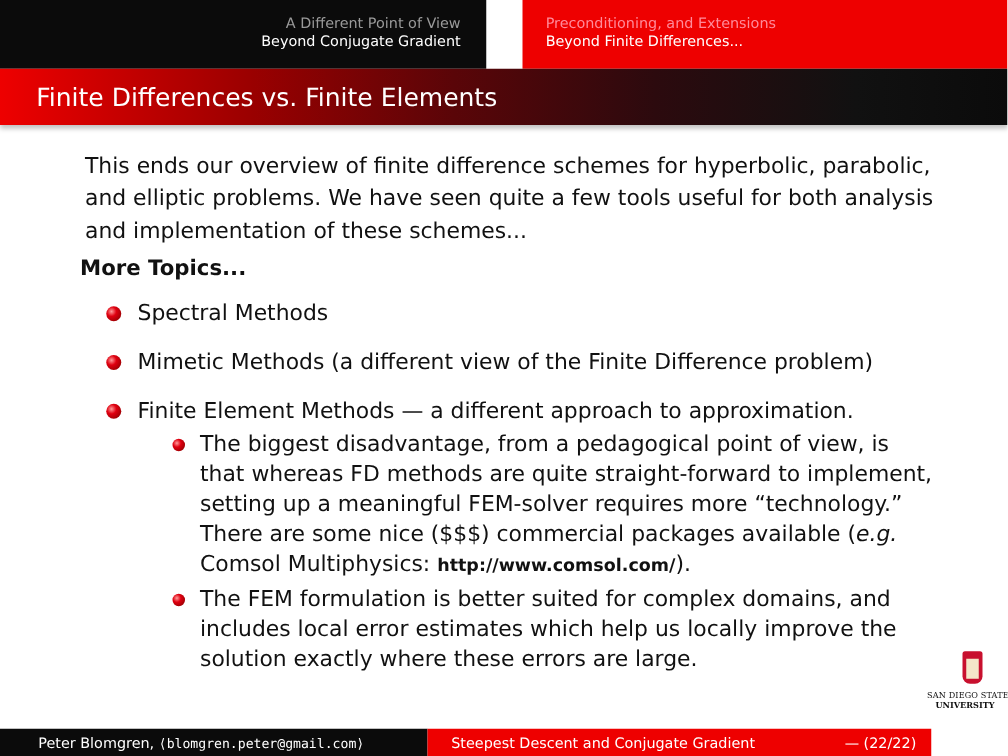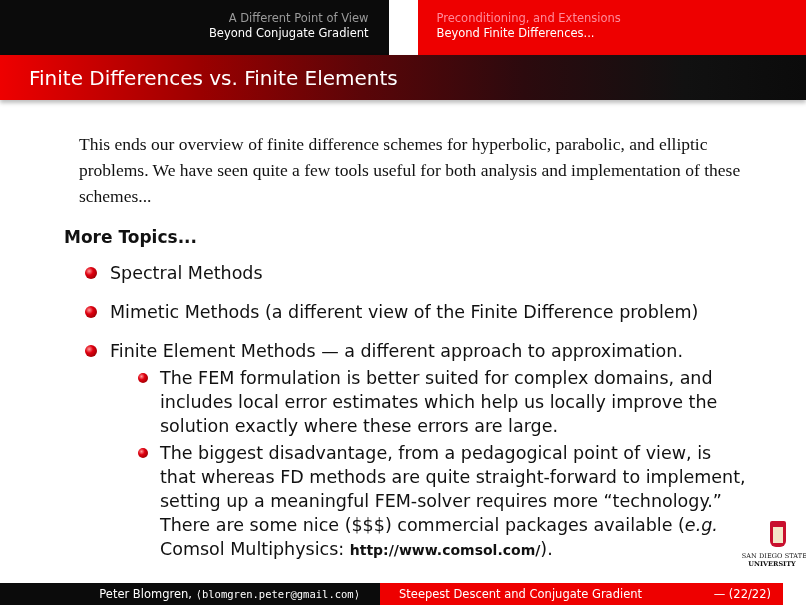--- a/index.html
+++ b/index.html
@@ -12,38 +12,38 @@
                padding:11px 0 15px 19px; font-size:11.5px; line-height:15px; }
   .hdr-left .dim { color:#9a9a9a; }
   .hdr-left .cur { color:#ffffff; }
   .hdr-right .dim { color:#ff8a9a; }
   .hdr-right .cur { color:#ffffff; }
   .titlebar { position:absolute; top:55px; left:0; width:806px; height:45px;
               background:linear-gradient(to right, #ee0000 0%, #9a0000 25%, #5a0508 45%, #2c0a0e 65%, #111 85%, #0b0b0b 100%);
               box-shadow:0 3px 4px rgba(0,0,0,0.25); }
   .titlebar span { position:absolute; left:29px; top:11px; color:#ffffff; font-size:20px; line-height:24px; }
   .content { position:absolute; top:116px; left:64px; width:700px; }
-  .para { font-size:17.5px; line-height:26px; margin:15px; width:690px;font-family:Liberation Serif, serif; }
+  .para { font-size:17.5px; line-height:26px; margin:4px; width:690px; }
   .more { font-size:17px; line-height:26px; font-weight:bold; margin-top:0; }
   ul.l1 { list-style:none; margin:10px 0 0 0; padding:0; }
   ul.l1 > li { position:relative; padding-left:46px; font-size:17.5px; line-height:26px; margin-bottom:13px; }
   ul.l2 { list-style:none; margin:2px 0 0 0; padding:0; }
   ul.l2 > li { position:relative; padding-left:50px; font-size:17.5px; line-height:24px; margin-bottom:3px; width:590px; }
   .ball1 { position:absolute; left:21px; top:7px; width:12px; height:12px; border-radius:50%;
            background:radial-gradient(circle at 35% 35%, #ff9a9a 0%, #e00010 35%, #8a0000 90%); }
   .ball2 { position:absolute; left:28px; top:7px; width:10px; height:10px; border-radius:50%;
            background:radial-gradient(circle at 35% 35%, #ff9a9a 0%, #e00010 35%, #8a0000 90%); }
   .url { font-weight:bold; font-size:14px; }
   .logo { position:absolute; left:762px; top:519px; width:44px; height:55px; }
   .logo .shield { position:absolute; left:8px; top:2px; width:16px; height:26px; background:#c8102e; border-radius:2px 2px 6px 6px; }
   .logo .shield-inner { position:absolute; left:3px; top:6px; width:10px; height:16px; background:#f4e6c8; }
   .logo .txt1 { position:absolute; left:-25px; top:33px; width:70px; font-family:"DejaVu Serif", serif; font-size:6.5px; font-weight:normal; text-align:right; color:#111; letter-spacing:0.1px; }
   .logo .txt2 { position:absolute; left:-25px; top:41px; width:70px; font-family:"DejaVu Serif", serif; font-size:6.5px; font-weight:bold; text-align:center; color:#111; }
   .ftr { position:absolute; top:583px; left:0; width:806px; height:22px; display:flex; font-size:11.5px; }
-  .ftr-left { width:380px; background:#0b0b0b; color:#fff; text-align:right; box-sizing:border-box; padding:4px 20px 0 0; }
+  .ftr-left { width:342px; background:#0b0b0b; color:#fff; text-align:center; box-sizing:border-box; padding:4px 20px 0 0; }
   .ftr-left .mono { font-family:"DejaVu Sans Mono", monospace; font-size:10.5px; }
   .ftr-right { width:403px; background:#ee0000; color:#fff; box-sizing:border-box; padding:4px 12px 0 19px; display:flex; justify-content:space-between; }
 </style>
 </head>
 <body>
 
 <div class="hdr">
   <div class="hdr-left">
     <div class="dim">A Different Point of View</div>
     <div class="cur">Beyond Conjugate Gradient</div>
@@ -69,25 +69,25 @@
     <li>
       <span class="ball1"></span>
       <span>Mimetic Methods (a different view of the Finite Difference problem)</span>
     </li>
     <li>
       <span class="ball1"></span>
       <span>Finite Element Methods — a different approach to approximation.</span>
       <ul class="l2">
         <li>
           <span class="ball2"></span>
-          <span>The FEM formulation is better suited for complex domains, and includes local error estimates which help us locally improve the solution exactly where these errors are large.</span>
+          <span>The biggest disadvantage, from a pedagogical point of view, is that whereas FD methods are quite straight-forward to implement, setting up a meaningful FEM-solver requires more “technology.”  There are some nice ($$$) commercial packages available (</span><em>e.g.</em><span> Comsol Multiphysics: </span><span class="url">http://www.comsol.com/</span><span>).</span>
         </li>
         <li>
           <span class="ball2"></span>
-          <span>The biggest disadvantage, from a pedagogical point of view, is that whereas FD methods are quite straight-forward to implement, setting up a meaningful FEM-solver requires more “technology.”  There are some nice ($$$) commercial packages available (</span><em>e.g.</em><span> Comsol Multiphysics: </span><span class="url">http://www.comsol.com/</span><span>).</span>
+          <span>The FEM formulation is better suited for complex domains, and includes local error estimates which help us locally improve the solution exactly where these errors are large.</span>
         </li>
       </ul>
     </li>
   </ul>
 </div>
 
 <div class="logo">
   <div class="shield">
       <div class="shield-inner"></div>
     </div>

